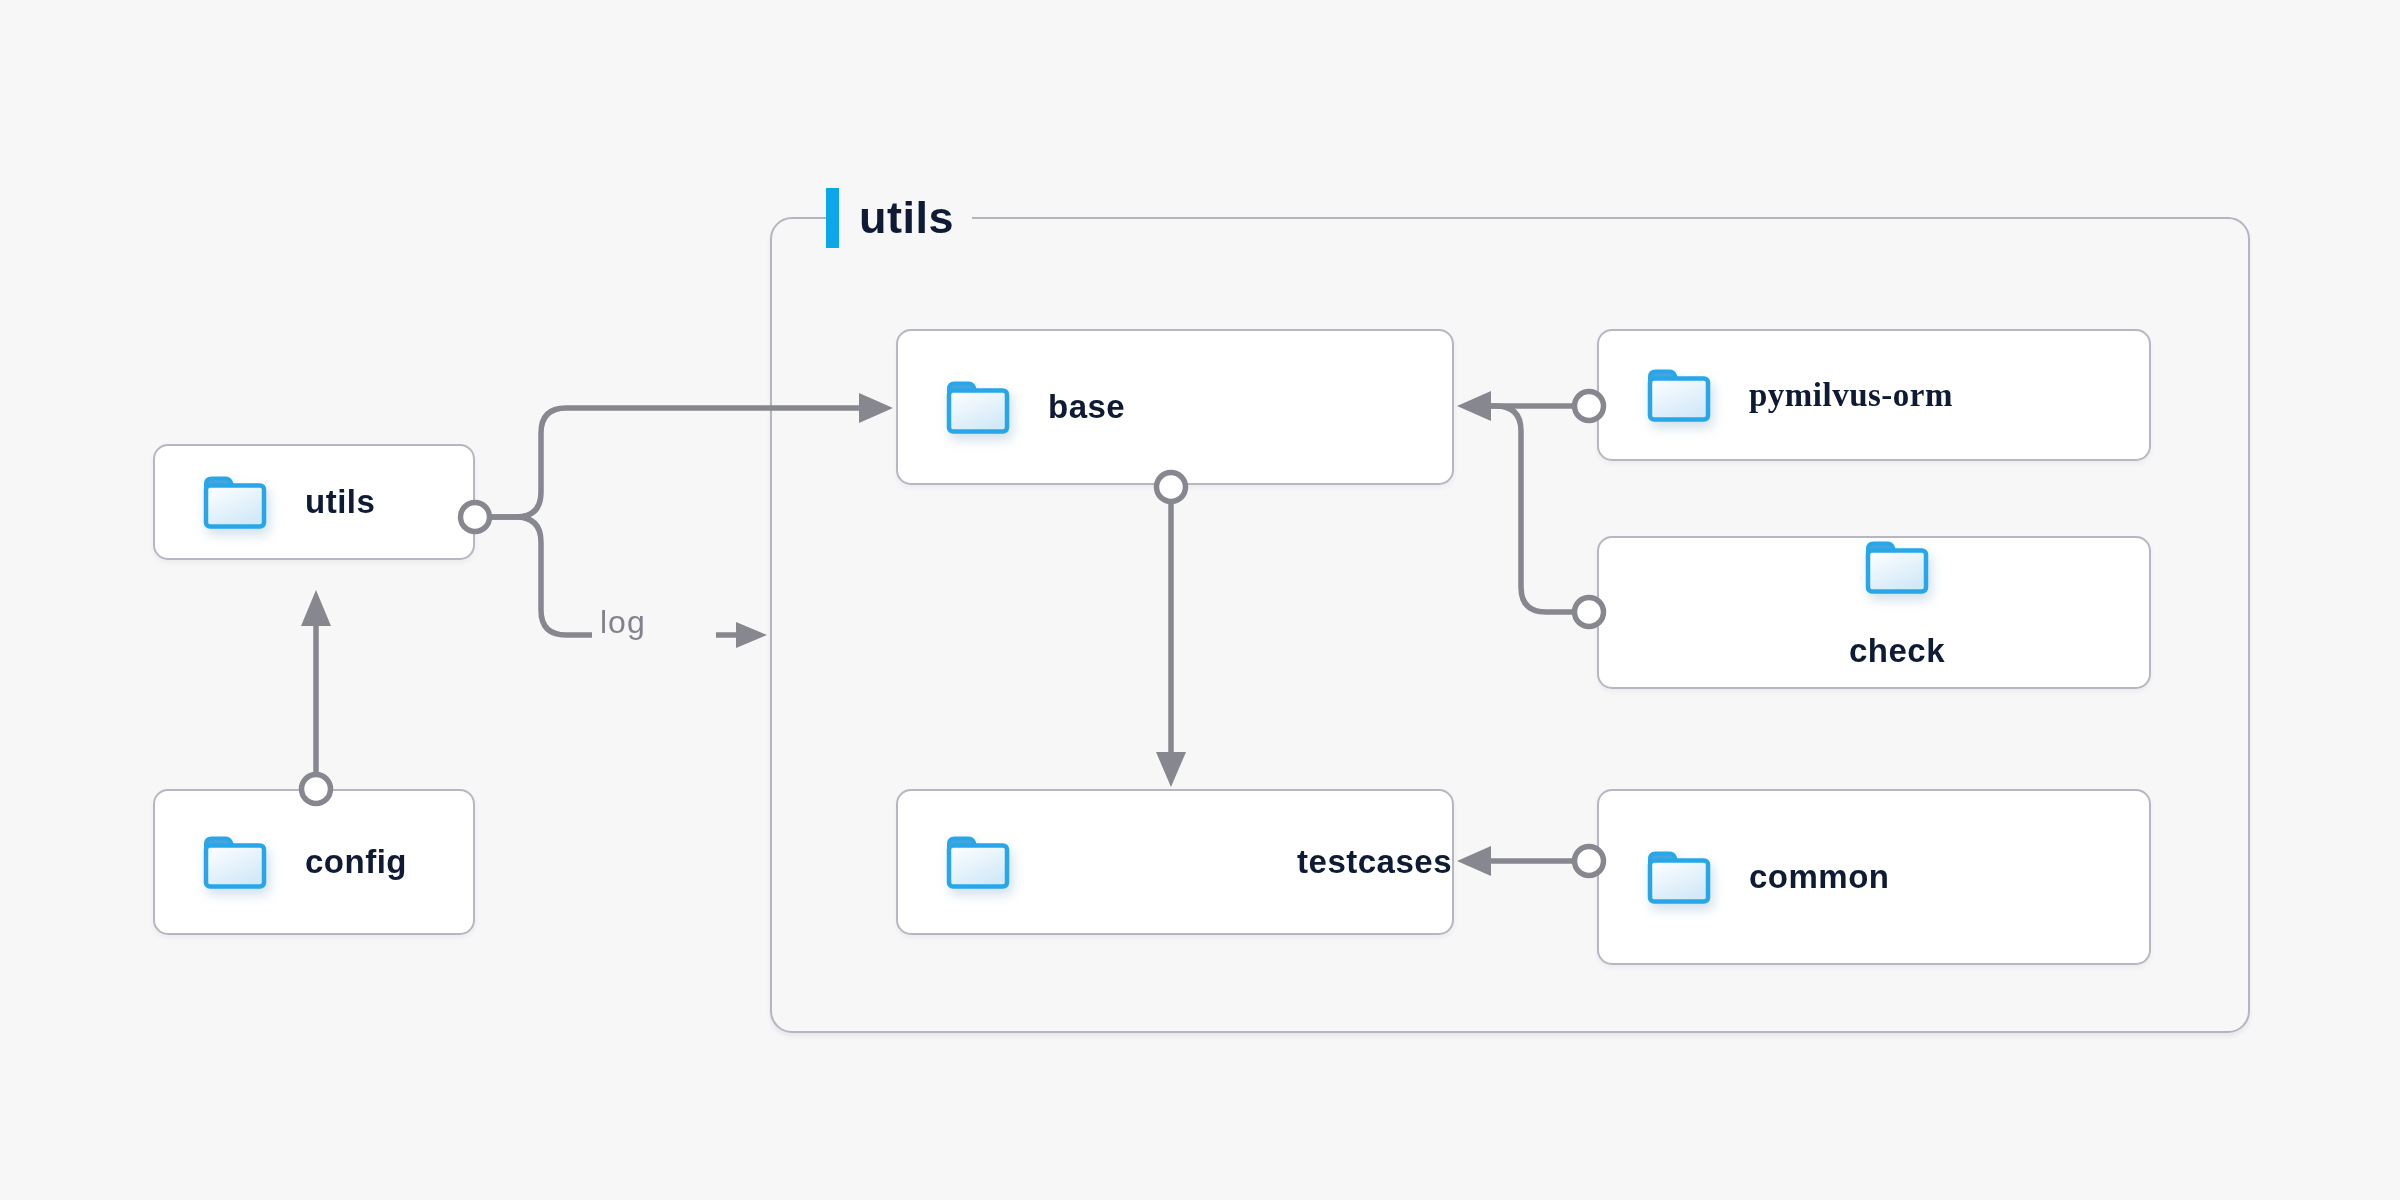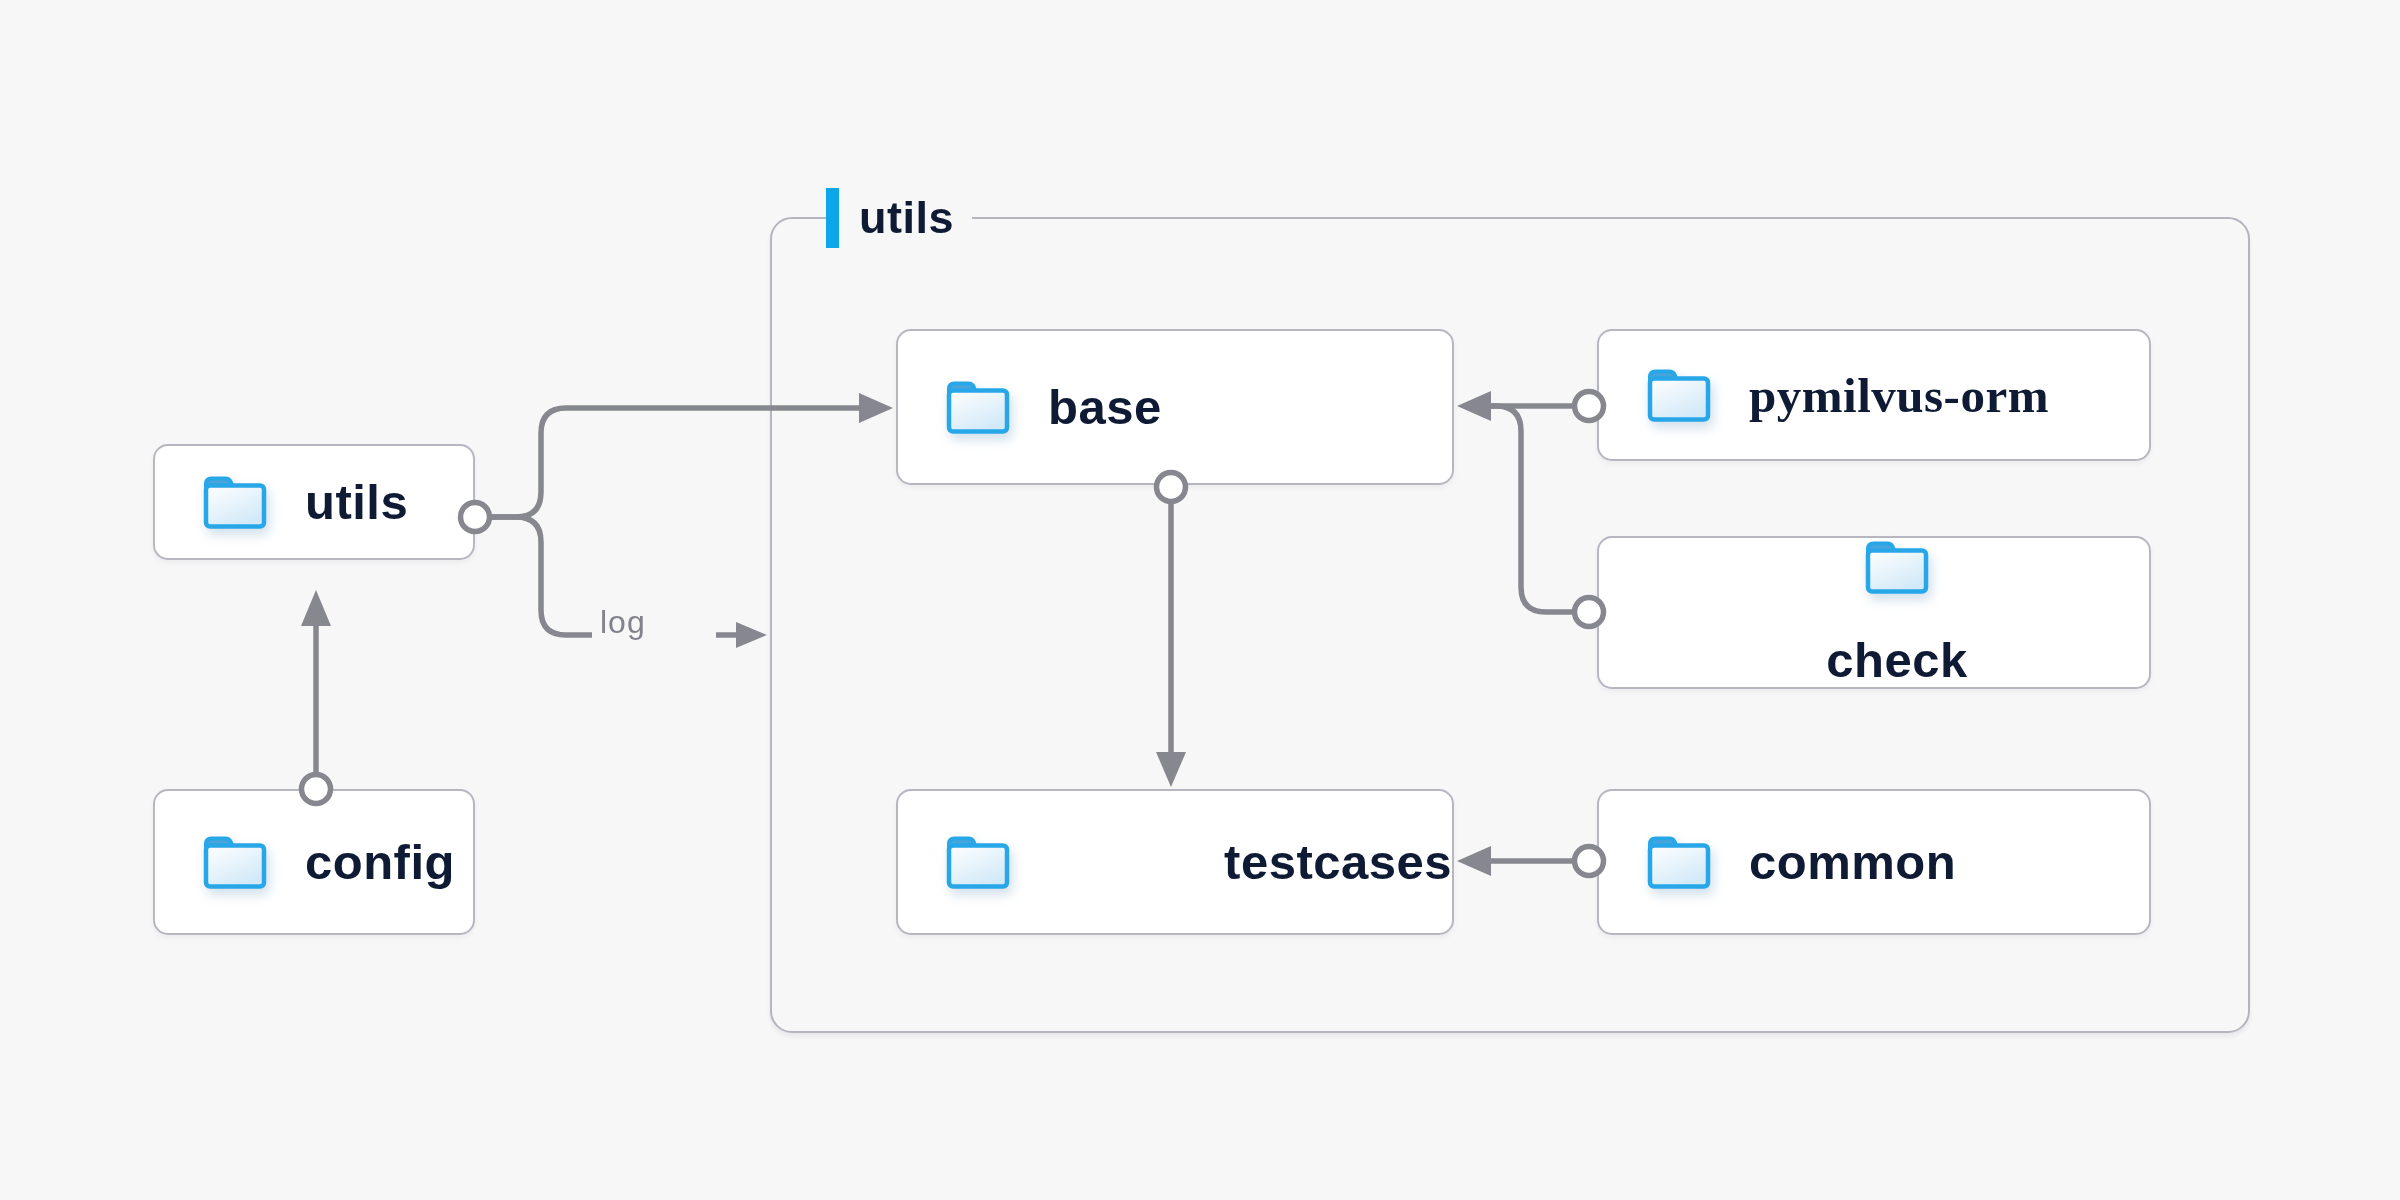--- a/index.html
+++ b/index.html
@@ -36,33 +36,33 @@
     position:absolute;
     background:#ffffff;
     border:2.5px solid #b7b7c1;border-radius:15px;
     display:flex;align-items:center;
     padding-left:46px;gap:36px;
     box-shadow:0 3px 5px rgba(60,60,90,0.06);
     box-sizing:border-box;
     z-index:2;
   }
   .node .label{
-    font-size:49px;font-weight:bold;color:#0f1b35;letter-spacing:0.5px;
+    font-size:33px;font-weight:bold;color:#0f1b35;letter-spacing:0.5px;
   }
   .node .icon{
     width:68px;height:58px;flex:0 0 auto;
     filter:drop-shadow(3px 6px 6px rgba(100,150,190,0.30));
   }
   #node-utils    {left:153px;top:444px;width:322px;height:116px;}
   #node-config   {left:153px;top:789px;width:322px;height:146px;}
   #node-base     {left:896px;top:329px;width:558px;height:156px;}
   #node-pymilvus {left:1597px;top:329px;width:554px;height:132px;font-family:Liberation Serif, serif;}
   #node-check    {left:1597px;top:536px;width:554px;height:153px;flex-direction:column;}
   #node-testcases{left:896px;top:789px;width:558px;height:146px;justify-content:space-between;}
-  #node-common   {left:1597px;top:789px;width:554px;height:146px;}
+  #node-common   {left:1597px;top:789px;width:554px;height:176px;}
   
   .wires{
     position:absolute;left:0;top:0;width:2400px;height:1200px;z-index:3;
     pointer-events:none;
   }
   .edge-label-log{
     position:absolute;left:600px;top:604px;z-index:4;
     font-size:32px;color:#82828c;letter-spacing:1px;
   }
 </style>

